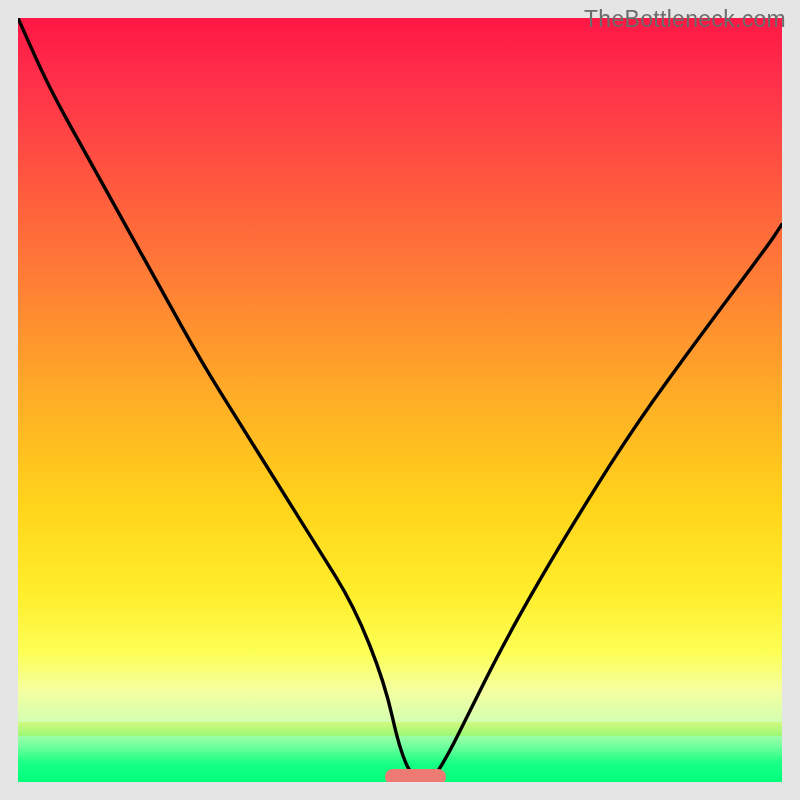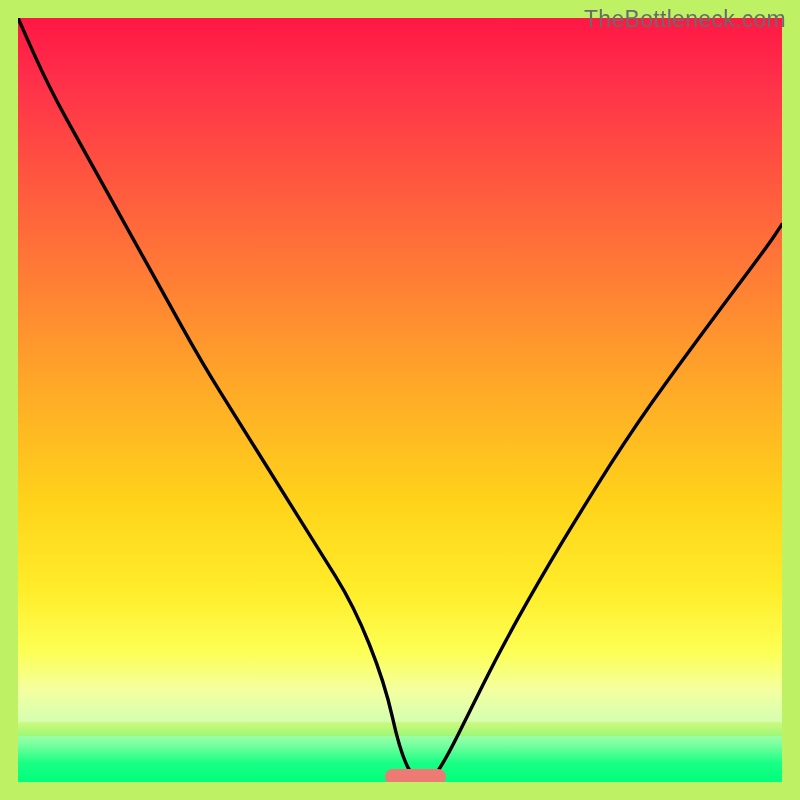--- a/index.html
+++ b/index.html
@@ -8,21 +8,21 @@
     width: 800px;
     height: 800px;
     background: #000;
     overflow: hidden;
     font-family: Arial, Helvetica, sans-serif;
   }
   .frame {
     position: relative;
     width: 800px;
     height: 800px;
-    background: #bef264;
+    background: #e5e5e5;
   }
   .watermark {
     position: absolute;
     top: 6px;
     right: 14px;
     color: #6b6b6b;
     font-size: 23px;
     font-weight: 500;
     letter-spacing: 0.3px;
     z-index: 30;

